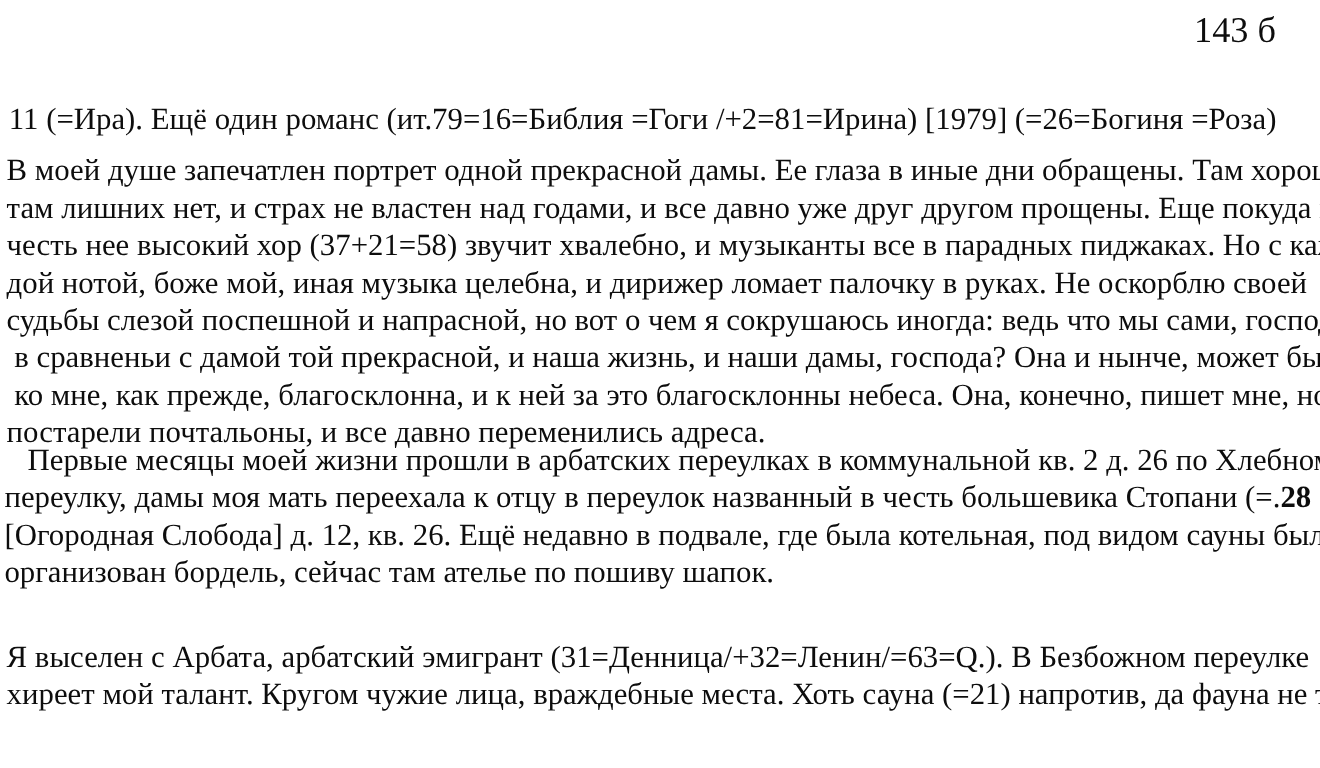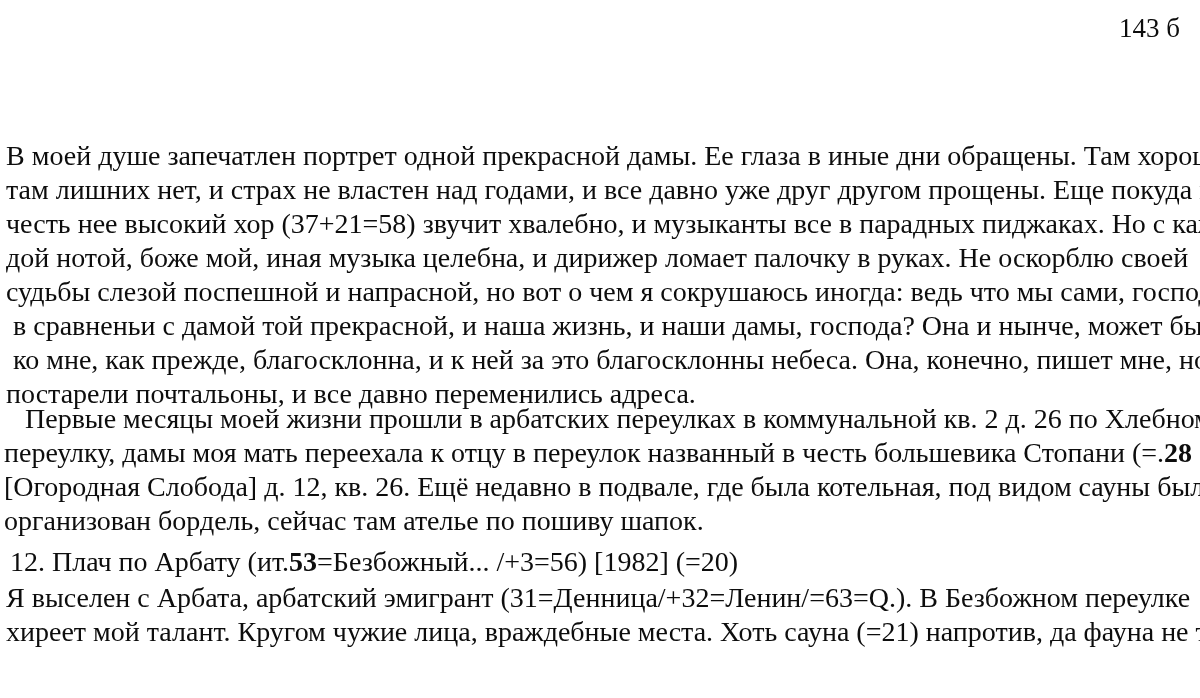--- a/index.html
+++ b/index.html
@@ -15,22 +15,22 @@
     overflow: hidden;
     font-family: "Liberation Serif", "DejaVu Serif", serif;
     color: #0d0d0d;
     font-size: 28px;
     line-height: 34px;
   }
   .pre { white-space: pre; }
   .pagenum {
     position: absolute;
     top: 13px;
-    right: 20px;
-    font-size: 27px;
+    right: 40px;
+    font-size: 33px;
     line-height: 30px;
   }
   .title {
     position: absolute;
     top: 41px;
     left: 20px;
     font-size: 28.5px;
     line-height: 32px;
   }
   .title b { letter-spacing: 0.2px; }
@@ -63,39 +63,39 @@
   b { font-weight: bold; }
 </style>
 </head>
 <body>
 
 <div class="page">
 
   <div class="pagenum pre">143 б</div>
 
 
+  <div class="h11 line">11 (=Ира). Ещё один романс (ит.79=16=Библия =Гоги /+2=81=Ирина) [1979] (=26=Богиня =Роза)</div>
 
   <div class="para1">
     <div class="line">В моей душе запечатлен портрет одной прекрасной дамы. Ее глаза в иные дни обращены. Там хорошо,</div>
     <div class="line">там лишних нет, и страх не властен над годами, и все давно уже друг другом прощены. Еще покуда в</div>
     <div class="line">честь нее высокий хор (37+21=58) звучит хвалебно, и музыканты все в парадных пиджаках. Но с каж-</div>
     <div class="line">дой нотой, боже мой, иная музыка целебна, и дирижер ломает палочку в руках. Не оскорблю своей</div>
     <div class="line">судьбы слезой поспешной и напрасной, но вот о чем я сокрушаюсь иногда: ведь что мы сами, господа,</div>
     <div class="line"> в сравненьи с дамой той прекрасной, и наша жизнь, и наши дамы, господа? Она и нынче, может быть,</div>
     <div class="line"> ко мне, как прежде, благосклонна, и к ней за это благосклонны небеса. Она, конечно, пишет мне, но...</div>
     <div class="line">постарели почтальоны, и все давно переменились адреса.</div>
   </div>
 
   <div class="para2">
     <div class="line">   Первые месяцы моей жизни прошли в арбатских переулках в коммунальной кв. 2 д. 26 по Хлебному</div>
     <div class="line"><span>переулку, дамы моя мать переехала к отцу в переулок названный в честь большевика Стопани (=.</span><b>28</b></div>
     <div class="line">[Огородная Слобода] д. 12, кв. 26. Ещё недавно в подвале, где была котельная, под видом сауны был</div>
     <div class="line">организован бордель, сейчас там ателье по пошиву шапок.</div>
   </div>
 
-  <div class="h12 line"><span>12. Плач по Арбату (ит.</span><b>53</b><span>=Безбожный... /+3=56) [1982] (=20)</span></div>
 
   <div class="para3">
     <div class="line">Я выселен с Арбата, арбатский эмигрант (31=Денница/+32=Ленин/=63=Q.). В Безбожном переулке</div>
     <div class="line">хиреет мой талант. Кругом чужие лица, враждебные места. Хоть сауна (=21) напротив, да фауна не та.</div>
   </div>
 
 </div>
 
 </body></html>

